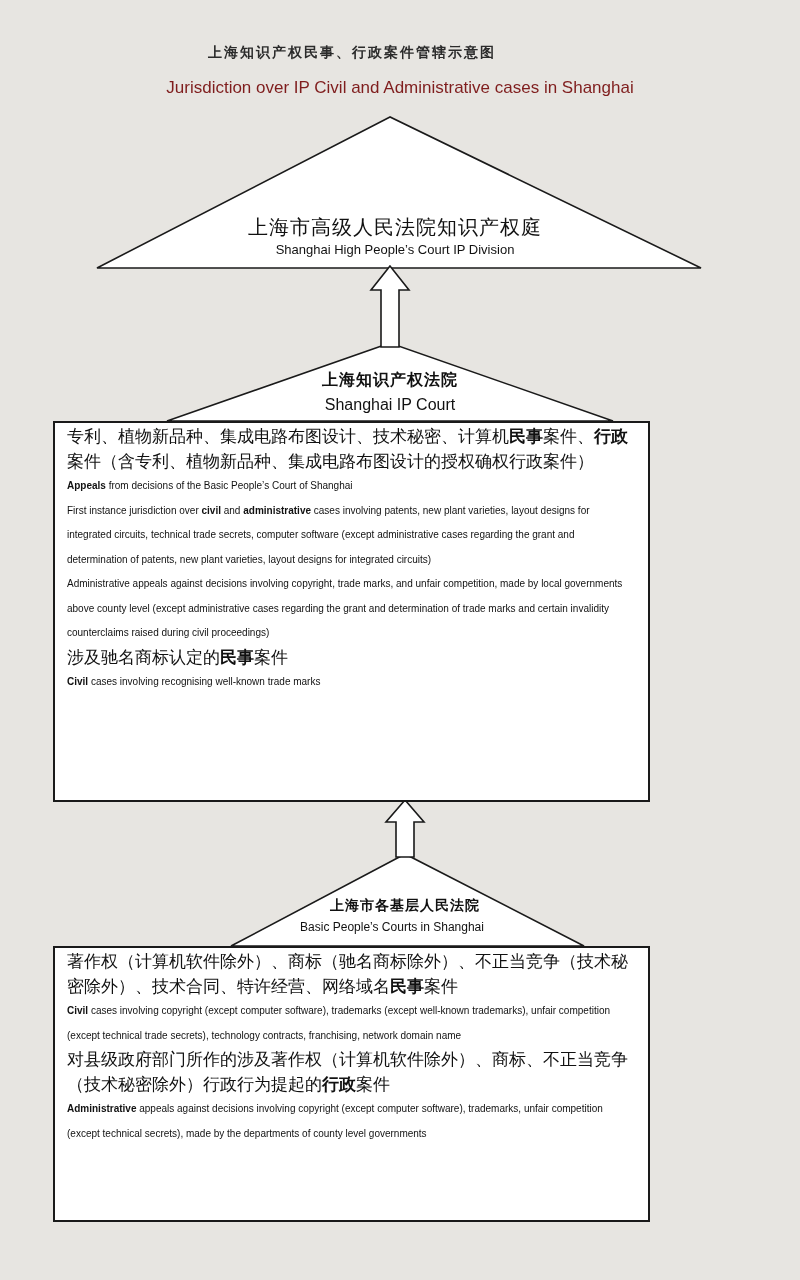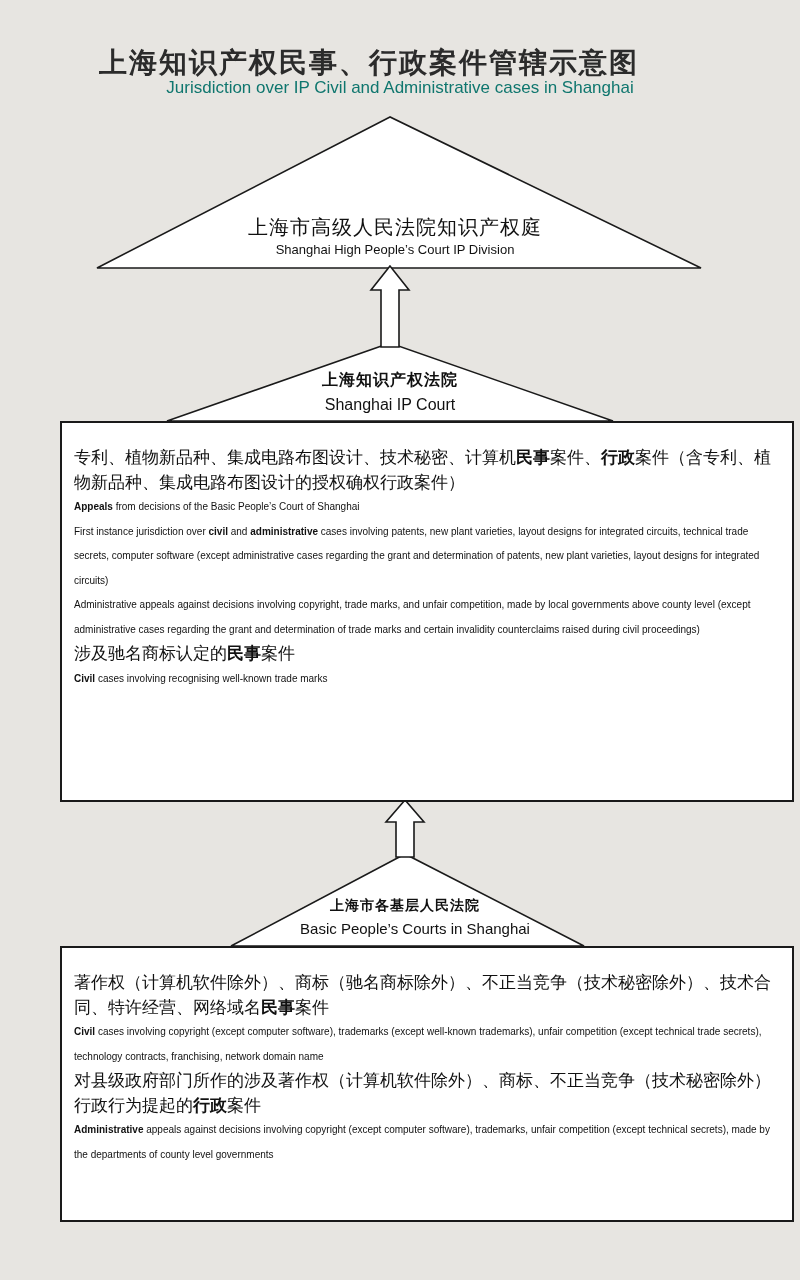--- a/index.html
+++ b/index.html
@@ -29,47 +29,46 @@
   .shape {
     fill: var(--fill);
     stroke: var(--line);
     stroke-width: 1.6;
     stroke-linejoin: miter;
   }
   .abs { position: absolute; }
   .ctr { text-align: center; }
   .title-zh {
     left: 0; top: 44px; width: 704px;
-    font-size: 28px; font-weight: bold; letter-spacing: 2px;
+    font-size: 14px; font-weight: bold; letter-spacing: 2px;
     color: #2b2b2b;
-    margin-left: 17px;
   }
   .title-en {
     left: 0; top: 78px; width: 800px;
-    font-size: 17px; color: #0f766e;
+    font-size: 17px; color: #7f1d1d;
   }
   .label-zh-lg {
     left: 0; top: 214px; width: 790px;
     font-size: 20px; font-weight: normal; letter-spacing: 1px;
   }
   .label-en-lg {
     left: 0; top: 242px; width: 790px;
     font-size: 13px;
   }
   .t2-zh { left: 190px; top: 370px; width: 400px; font-size: 16px; font-weight: bold; letter-spacing: 1px; }
   .t2-en { left: 190px; top: 396px; width: 400px; font-size: 16px; }
   .t3-zh { left: 205px; top: 897px; width: 400px; font-size: 14px; font-weight: bold; letter-spacing: 1px; }
-  .t3-en { left: 215px; top: 920px; width: 400px; font-size: 15px; }
+  .t3-en { left: 192px; top: 920px; width: 400px; font-size: 12px; }
   .jurisdiction-box {
     position: absolute;
-    left: 60px;
-    width: 734px;
+    left: 53px;
+    width: 597px;
     background: var(--fill);
     border: 2px solid var(--line);
-    padding: 23px 12px;
+    padding: 2px 12px;
     overflow: hidden;
   }
   .box-1 { top: 421px; height: 381px; }
   .box-2 { top: 946px; height: 276px; }
   .jurisdiction-box p {
     margin: 0;
     font-size: 10px;
     line-height: 24.5px;
   }
   .jurisdiction-box p.zh {

